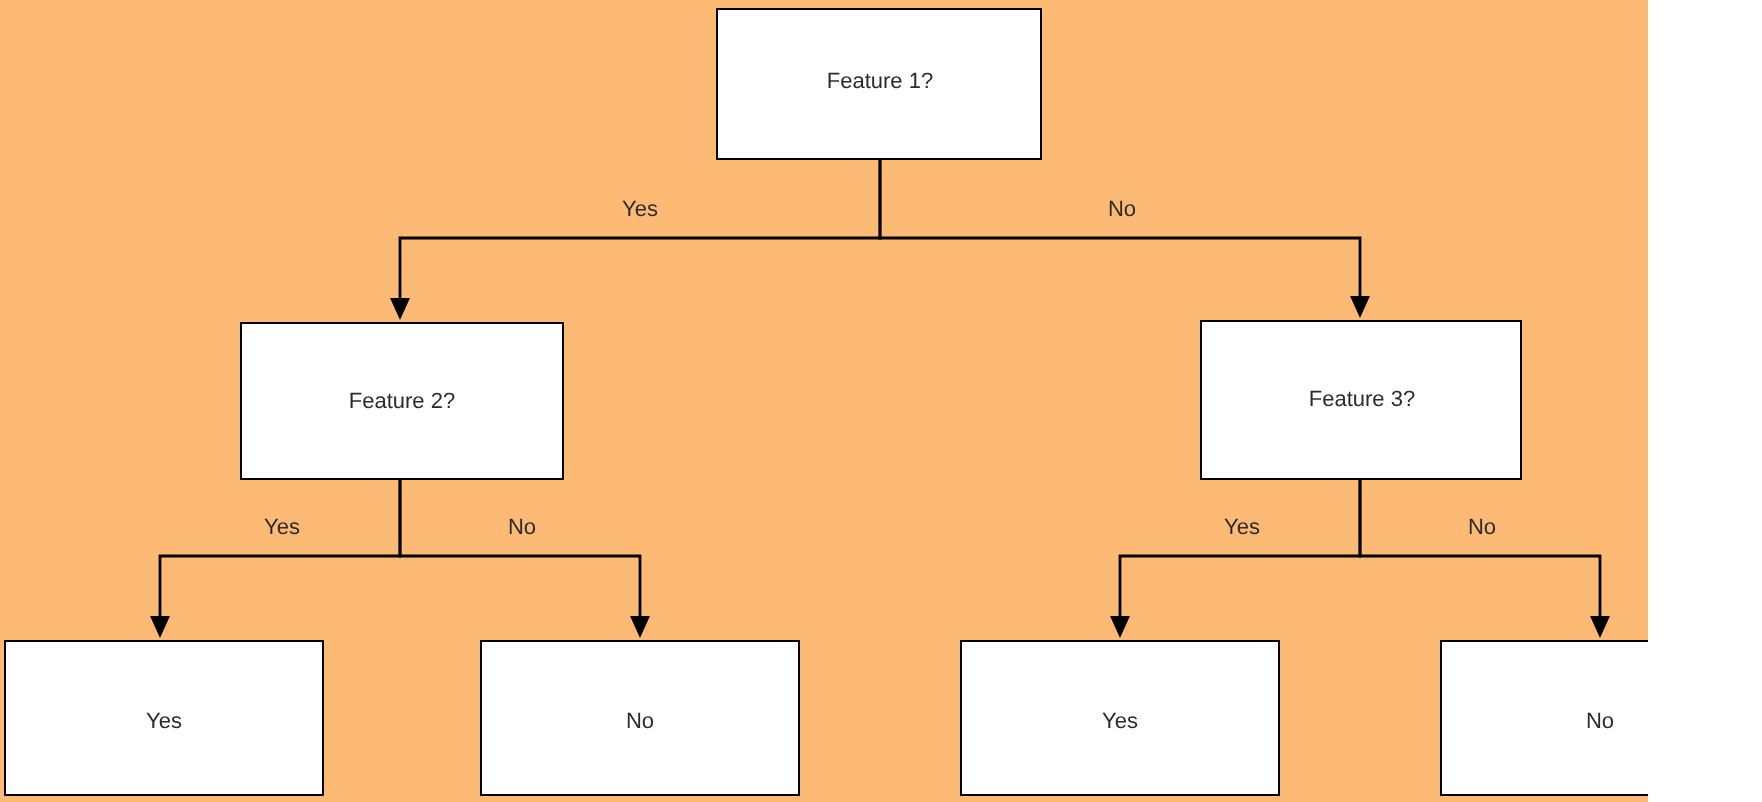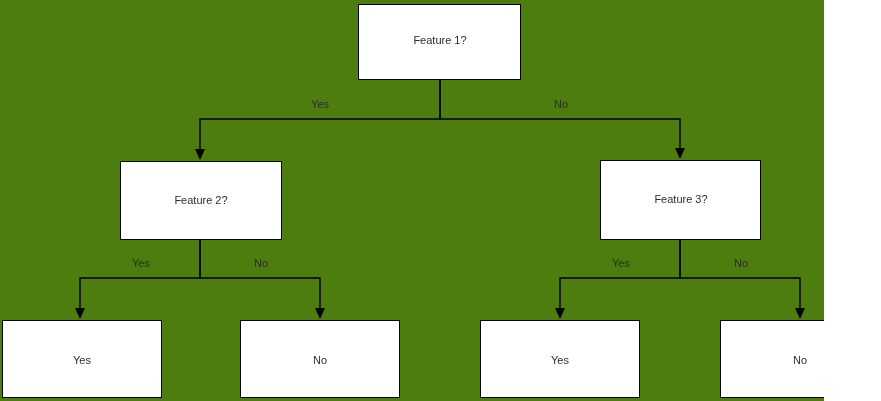--- a/index.html
+++ b/index.html
@@ -8,21 +8,21 @@
     padding: 0;
     background: #ffffff;
   }
   body {
     font-family: "Liberation Sans", sans-serif;
   }
   #canvas {
     position: relative;
     width: 824px;
     height: 401px;
-    background: #4d7c0f;
+    background: #fdba74;
     overflow: hidden;
   }
   svg.diagram {
     position: absolute;
     top: 0;
     left: 0;
     width: 881px;
     height: 401px;
     display: block;
   }

